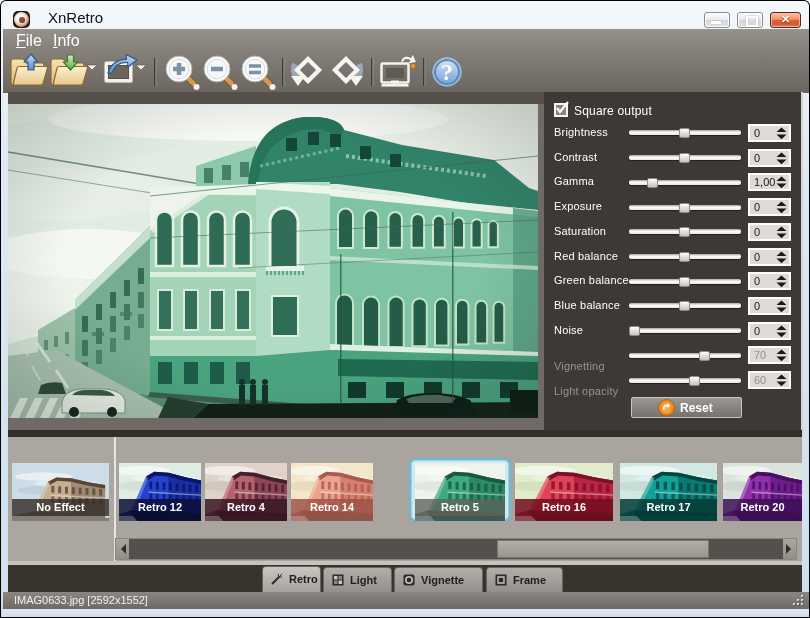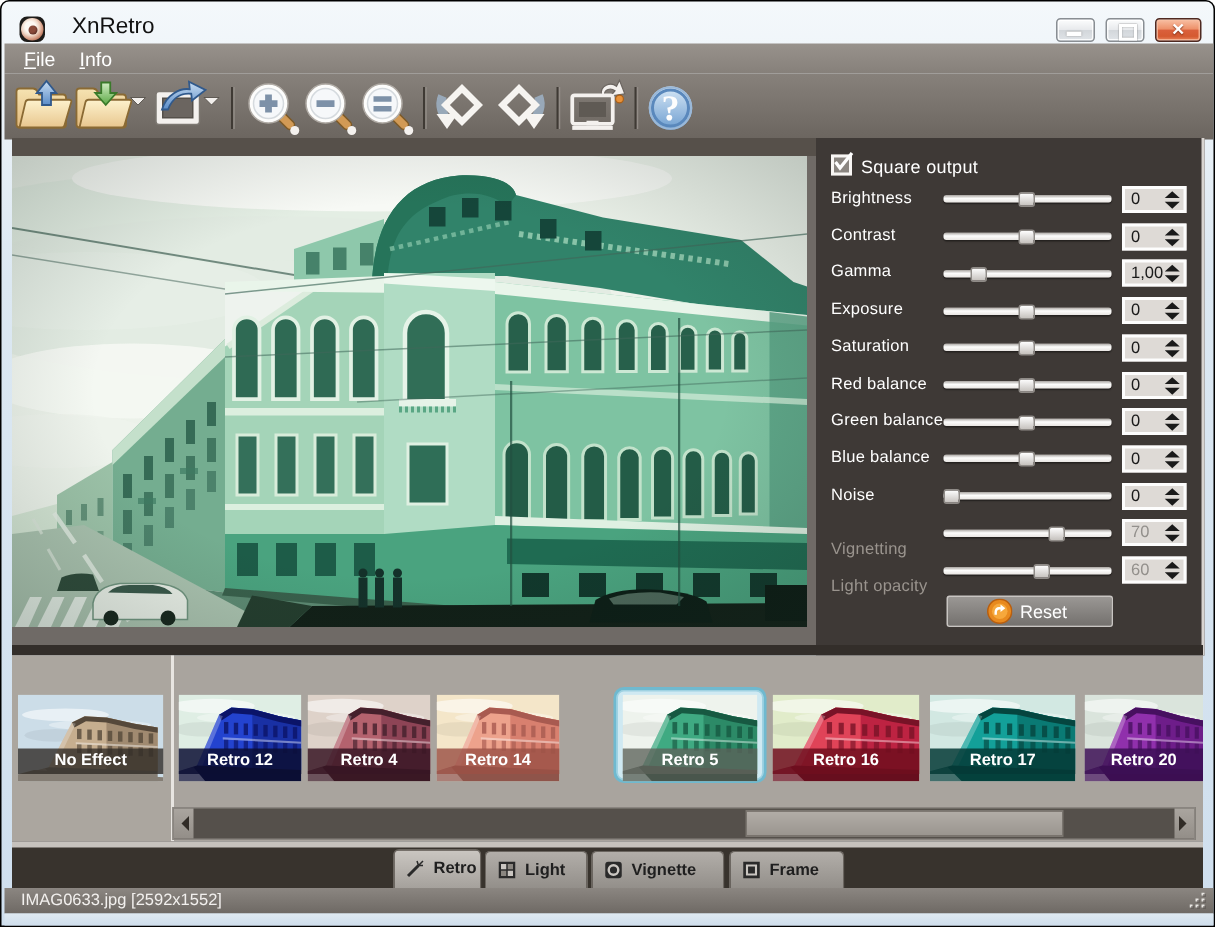--- a/index.html
+++ b/index.html
@@ -23,21 +23,21 @@
   background:linear-gradient(#fcfdfd,#e8eaed 48%,#d2d6da 49%,#e0e4e8); box-shadow:inset 0 0 0 1px rgba(255,255,255,.85); }
 #btnmin { left:703px; width:26px; }
 #btnmax { left:736px; width:26px; }
 #btncls { left:769px; width:31px; border:1px solid #4e2a22;
   background:linear-gradient(#f8c0a4,#ed9069 46%,#da603c 50%,#d55a31 80%,#e8845c); box-shadow:inset 0 0 0 1px rgba(248,190,160,.8); }
 #btnmin:after { content:""; position:absolute; left:6px; top:8px; width:10px; height:3px; background:#fff; box-shadow:0 0 1px #777; }
 #btnmax:after { content:""; position:absolute; left:8px; top:3px; width:8px; height:7px; background:transparent; border:2px solid #fff; box-shadow:0 0 1px #777, inset 0 0 1px #777; }
 #btncls:after { content:"\2715"; position:absolute; left:0; right:0; top:0px; text-align:center; color:#fff; font-size:11px; font-weight:bold; text-shadow:0 1px 1px #7a2a12; }
 
 #menubar { position:absolute; left:2px; top:28px; width:806px; height:20px;
-  background:linear-gradient(#98928c,#86807a); color:#fff; font-size:13px; }
+  background:linear-gradient(#98928c,#86807a); color:#fff; font-size:16px; }
 #menubar span { position:absolute; top:3px; }
 #menubar u { text-decoration:underline; }
 
 #toolbar { position:absolute; left:2px; top:48px; width:806px; height:44px;
   background:linear-gradient(#87817b,#6b655f); }
 #toolbar svg { position:absolute; top:0; left:0; }
 
 #viewer { position:absolute; left:7px; top:91px; width:536px; height:339px; background:#6f6a66; }
 #viewer .topband { position:absolute; left:0; top:0; width:536px; height:12px; background:#56504a; }
 #photo { position:absolute; left:0; top:12px; width:530px; height:314px; }
@@ -48,21 +48,21 @@
 .track { position:absolute; left:85px; width:112px; height:5px;
   background:linear-gradient(#a8a4a0,#fdfdfc 45%,#e8e5e2); border-radius:2px; box-shadow:0 1px 1px rgba(0,0,0,.45); }
 .handle { position:absolute; top:-2.5px; width:11px; height:10px; border-radius:2px;
   background:linear-gradient(#fdfdfd,#c6c2be); border:1px solid #8f8b87; }
 .spin { position:absolute; left:204px; width:43px; height:18px; background:#dedad6; border:2px solid #fdfdfd;
   font-size:12px; color:#1a1a1a; }
 .spin .v { position:absolute; left:4px; top:1px; font-size:11px; }
 .spin .ar { position:absolute; right:2px; top:0.5px; width:11px; height:13px; }
 .spin.off .v { color:#93908c; }
 #reset { position:absolute; left:87px; top:305px; width:111px; height:21px; border:1px solid #c8c5c2;
-  background:linear-gradient(#9a9794,#74716e); border-radius:2px; color:#fff; font-size:12px; font-weight:normal; }
+  background:linear-gradient(#9a9794,#74716e); border-radius:2px; color:#fff; font-size:12px; font-weight:bold; }
 #panel .pright { position:absolute; left:257px; top:0; width:2px; height:345px; background:#d8d4d0; }
 
 #cbx { position:absolute; left:10px; top:11px; width:14px; height:14px; background:#8a8580; border:2px solid #f8f6f4; }
 #cblbl { position:absolute; left:30px; top:12px; font-size:12px; letter-spacing:0.2px; color:#fff; }
 
 #darkband { position:absolute; left:7px; top:429px; width:794px; height:7px; background:#332e2a; }
 #thumbzone { position:absolute; left:7px; top:436px; width:794px; height:124px; background:#a9a49e; }
 #noeffzone { position:absolute; left:0; top:0; width:108px; height:124px; background:#aba69f; border-right:2px solid #e8e5e1; }
 .thumb { position:absolute; top:26px; height:58px; overflow:hidden; }
 .thumb svg { position:absolute; left:0; top:0; }

